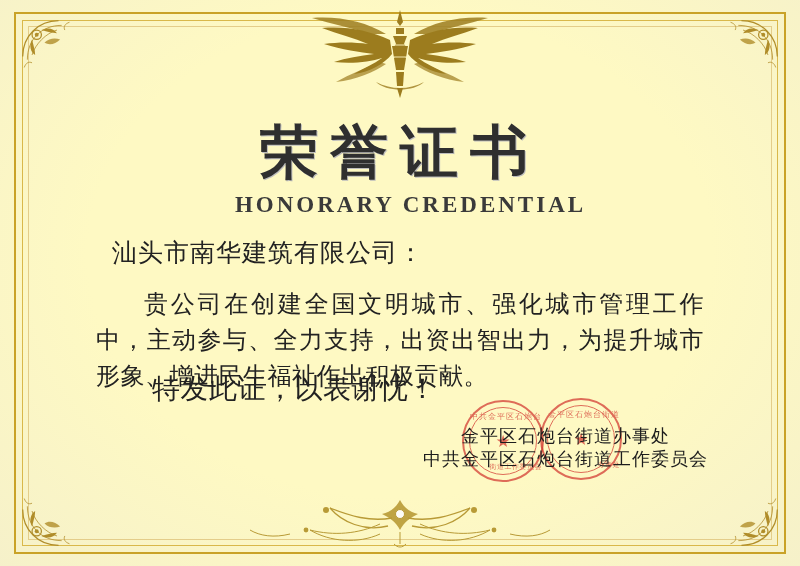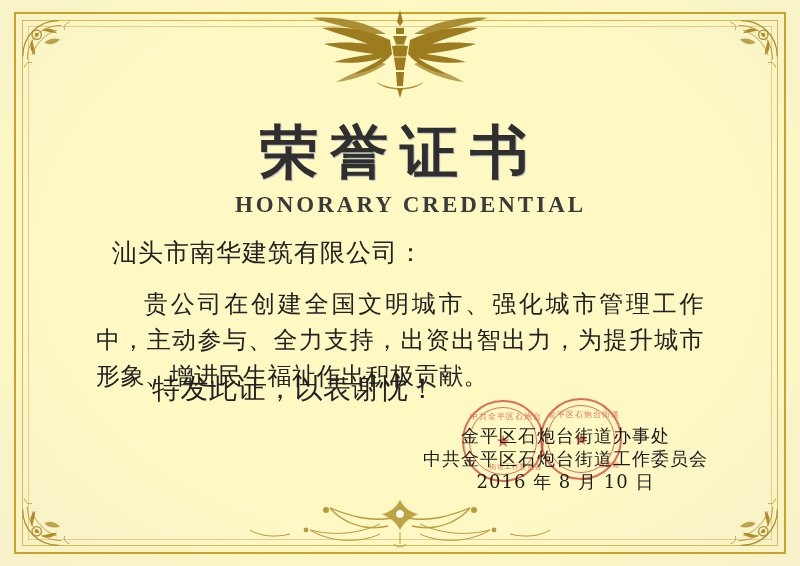--- a/index.html
+++ b/index.html
@@ -319,21 +319,20 @@
   <div class="seal" id="seal-right">
     <div class="seal-inner"></div>
     <div class="seal-arc">金平区石炮台街道</div>
     <div class="seal-star">★</div>
     <div class="seal-arc-bottom">办事处</div>
   </div>
 
   <div class="signature">
     <div>金平区石炮台街道办事处</div>
     <div>中共金平区石炮台街道工作委员会</div>
-    <div>2016 年 8 月 10 日</div>
   </div>
 
   <div class="bottom-orn">
     <svg viewBox="0 0 340 60" fill="none" stroke="currentColor" stroke-width="1.3">
       <path d="M170 8 C166 16 160 20 152 22 C160 26 166 30 170 38 C174 30 180 26 188 22 C180 20 174 16 170 8 Z" fill="currentColor" stroke="none" opacity="0.9"></path>
       <circle cx="170" cy="22" r="4.5" fill="#fdfcf7" stroke="currentColor" stroke-width="1"></circle>
       <path d="M162 26 C140 30 120 24 100 16 C112 30 134 40 158 34"></path>
       <path d="M178 26 C200 30 220 24 240 16 C228 30 206 40 182 34"></path>
       <path d="M150 32 C128 42 104 44 80 38 C100 50 128 52 150 42" stroke-width="1"></path>
       <path d="M190 32 C212 42 236 44 260 38 C240 50 212 52 190 42" stroke-width="1"></path>

